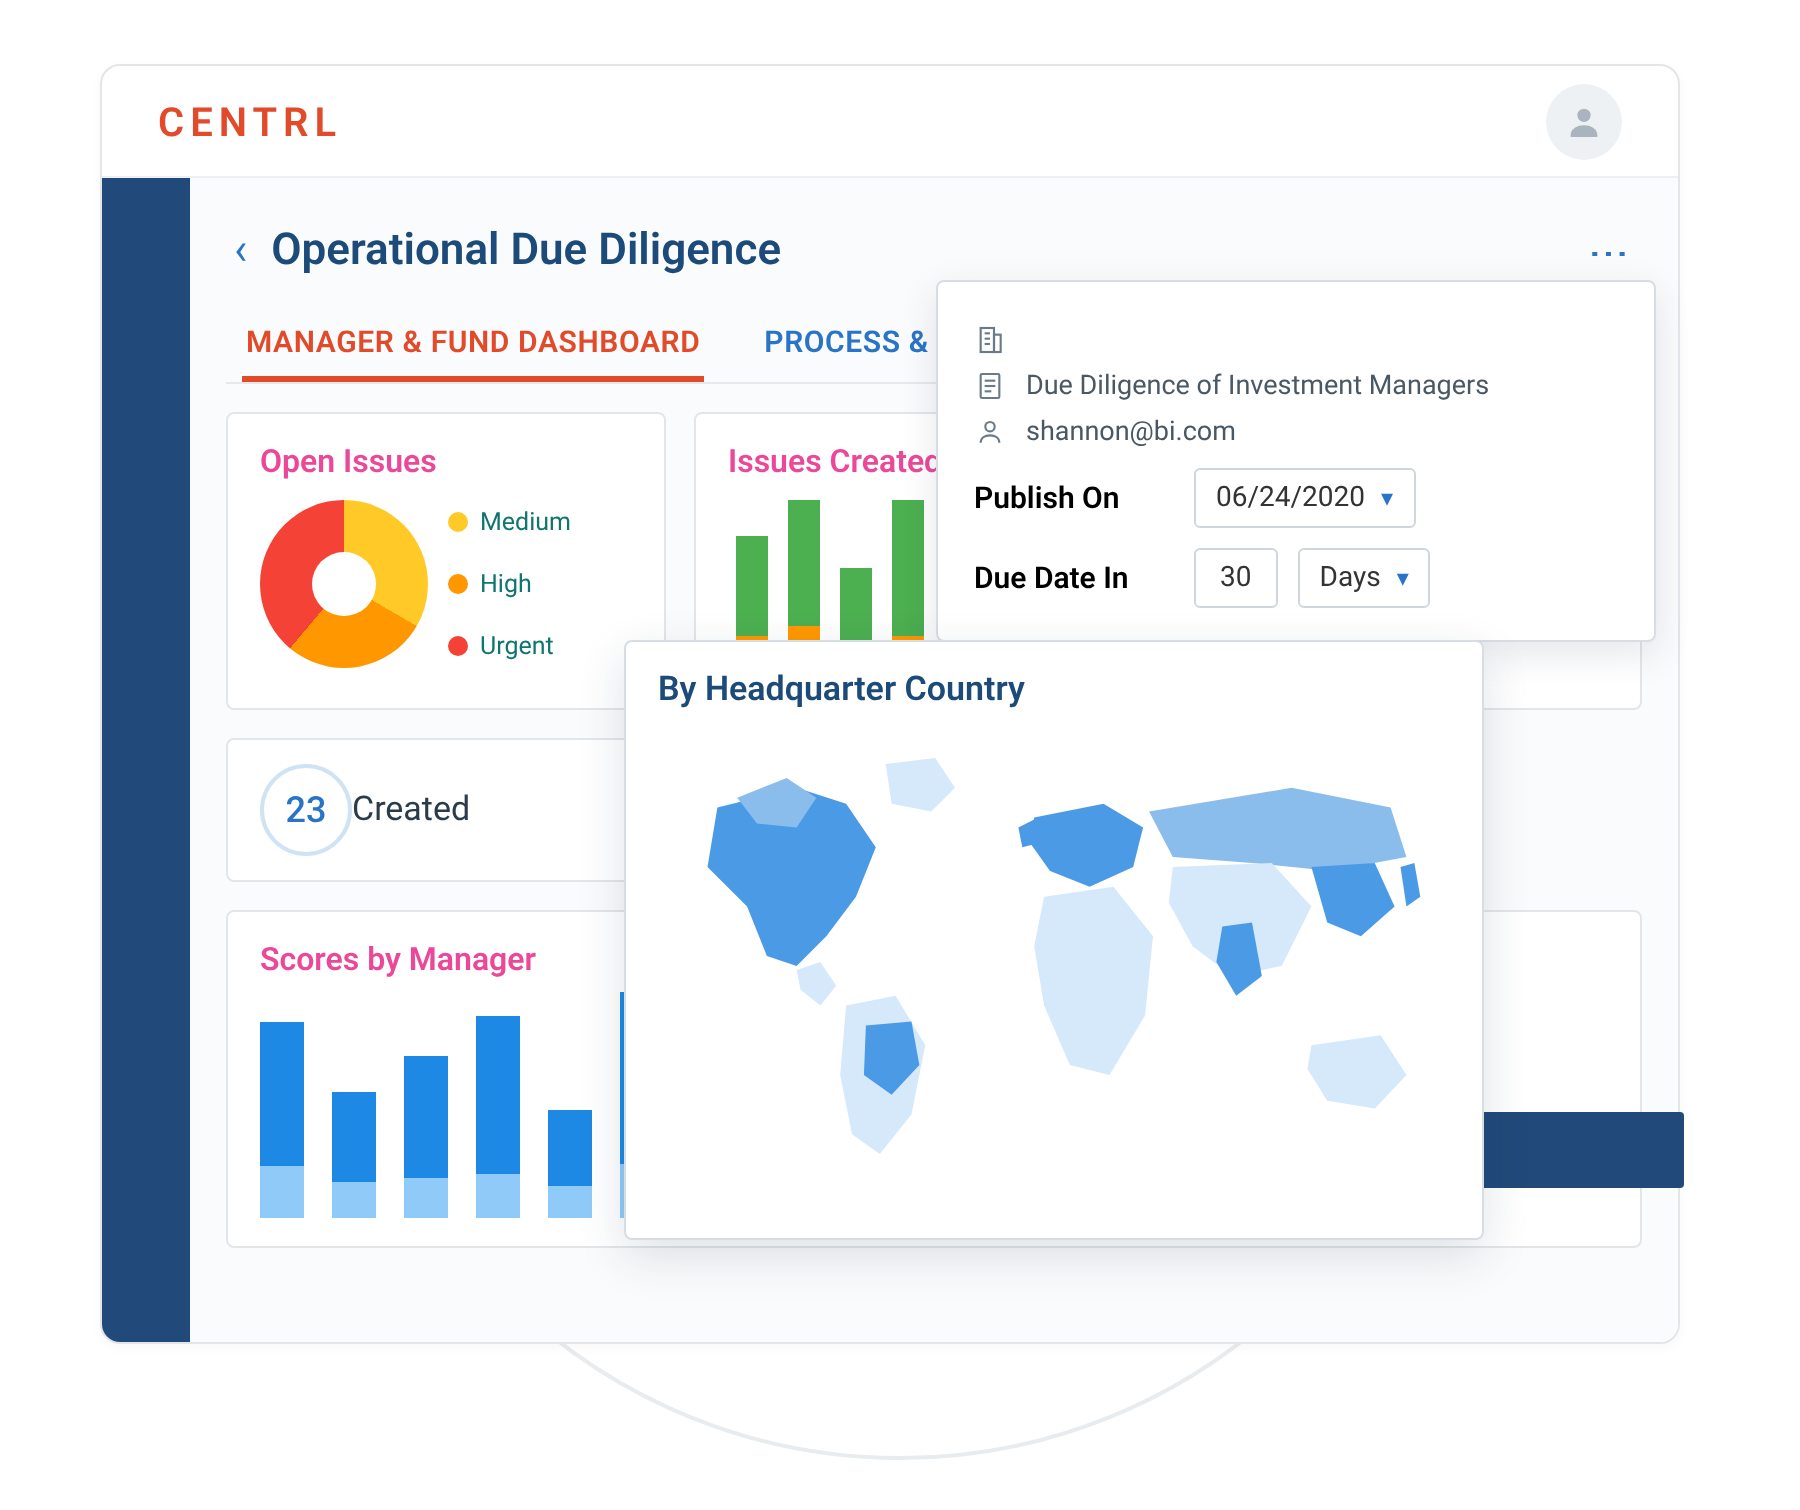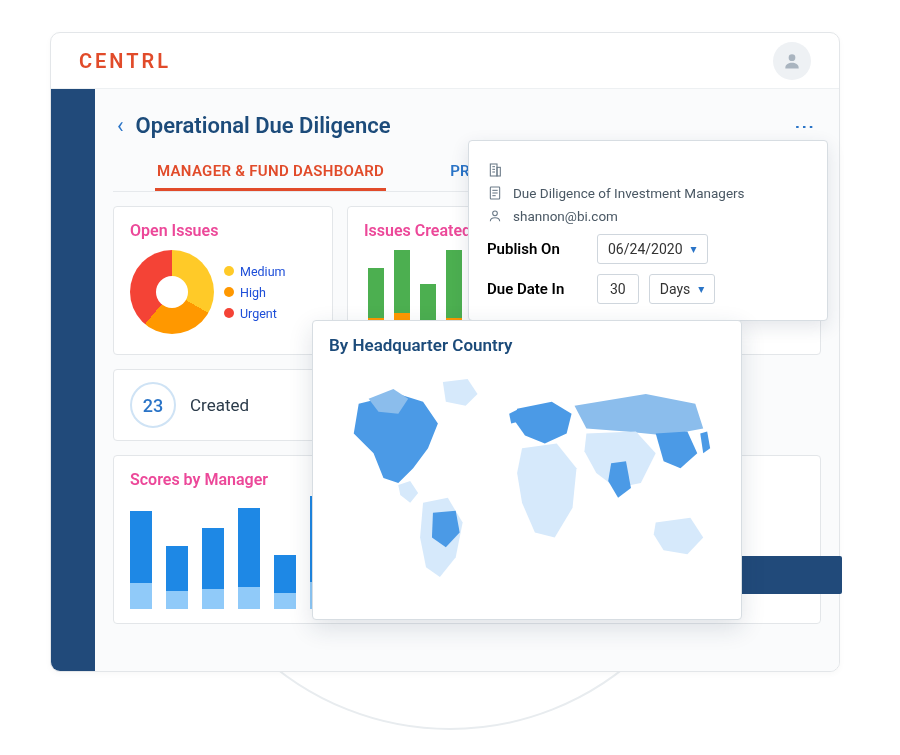--- a/index.html
+++ b/index.html
@@ -39,42 +39,42 @@
     .body { flex: 1; display: flex; }
     .sidebar-stub { width: 44px; background: #214a7a; }
     .content { flex: 1; padding: 18px 18px 0 18px; background: #fafbfc; }
 
     .page-title-row { display: flex; align-items: center; gap: 12px; padding: 6px 4px 14px 4px; }
     .back-chevron { color: #2a74c7; font-size: 22px; cursor: pointer; }
     .page-title { color: #1c4b7a; font-size: 22px; font-weight: 600; }
     .kebab { margin-left: auto; color: #2a74c7; font-size: 20px; letter-spacing: -2px; writing-mode: vertical-rl; cursor: pointer; }
 
     .tabs { display: flex; gap: 28px; padding: 0 8px; border-bottom: 1px solid #e6e9ec; }
-    .tab { padding: 10px 2px 8px; font-size: 15px; font-weight: 600; letter-spacing: .3px; color: #2a74c7; cursor: pointer; border-bottom: 3px solid transparent; margin-left: 34px; }
+    .tab { padding: 10px 2px 8px; font-size: 15px; font-weight: 600; letter-spacing: .3px; color: #2a74c7; cursor: pointer; border-bottom: 3px solid transparent; }
     .tab.active { color: #e14b2a; border-bottom-color: #e14b2a; }
 
     .grid { display: grid; grid-template-columns: 220px 1fr; gap: 14px; margin-top: 14px; }
     .card { background: #fff; border: 1px solid #e3e6e9; border-radius: 4px; padding: 14px 16px; }
     .card h3 { font-size: 16px; color: #ec4899; font-weight: 600; margin-bottom: 10px; }
 
     
     .donut-wrap { display: flex; gap: 10px; align-items: center; }
     .donut { width: 84px; height: 84px; border-radius: 50%; background: conic-gradient(#ffca28 0 120deg, #ff9800 120deg 220deg, #f44336 220deg 360deg); position: relative; }
     .donut::after { content:''; position:absolute; inset: 26px; background:#fff; border-radius:50%; }
-    .legend { display: flex; flex-direction: column; gap: 6px; font-size: 12.5px; color: #1d4ed8; }
+    .legend { display: flex; flex-direction: column; gap: 16px; font-size: 12.5px; color: #0f766e; }
     .legend div { display: flex; align-items: center; gap: 6px; }
     .dot { width: 10px; height: 10px; border-radius: 50%; }
 
     
     .bars { display: flex; gap: 10px; align-items: flex-end; height: 90px; padding-left: 4px; }
     .barcol { width: 16px; display: flex; flex-direction: column; justify-content: flex-end; }
     .seg-g { background: #4caf50; }
     .seg-o { background: #ff9800; }
 
-    .managers-card { display:flex; align-items:center; gap:14px; padding:12px 16px; }
+    .managers-card { display:flex; align-items:center; padding:12px 16px; }
     .count-circle { width:46px; height:46px; border-radius:50%; border:2px solid #cfe3f5; color:#2a74c7; display:flex; align-items:center; justify-content:center; font-size:18px; font-weight:500; }
 
     
     .scores { display:flex; gap:14px; align-items:flex-end; height:110px; margin-top:6px; }
     .scorecol { width:22px; display:flex; flex-direction:column; justify-content:flex-end; }
     .seg-db { background:#1e88e5; }
     .seg-lb { background:#90caf9; }
 
     
     .popup {

